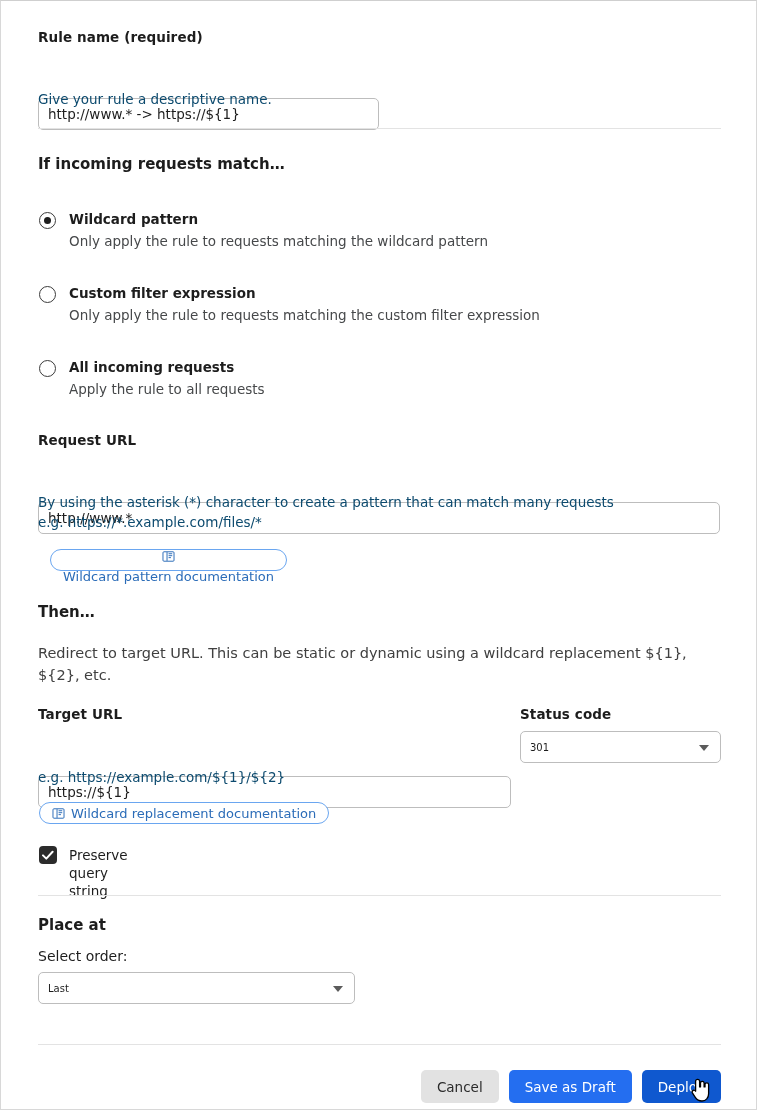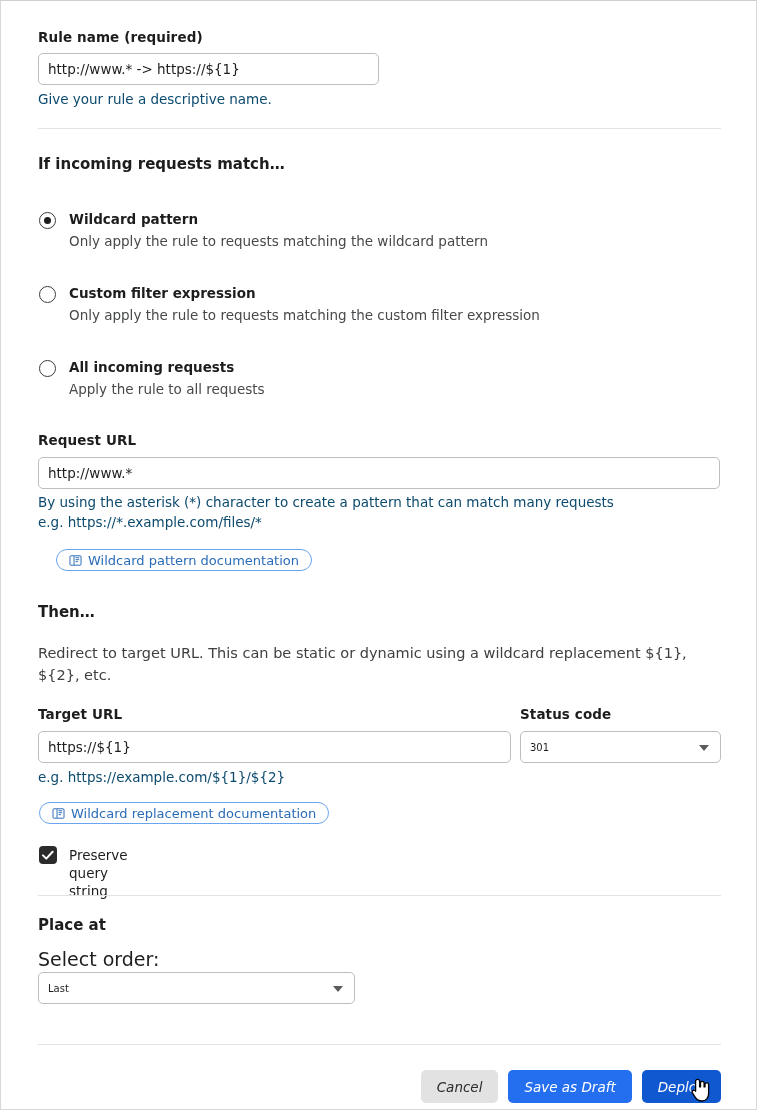--- a/index.html
+++ b/index.html
@@ -45,20 +45,21 @@
     width: 100%;
     height: 32px;
     border: 1px solid #bdbdbd;
     border-radius: 5px;
     background: #fff;
     font-family: "DejaVu Sans", "Liberation Sans", sans-serif;
     font-size: 13.5px;
     color: #1d1d1d;
     padding: 0 9px;
     outline: none;
+    margin-top: 45px;
   }
   .divider {
     height: 1px;
     background: #e3e3e3;
     width: 100%;
   }
   .section-title {
     font-size: 15px;
     font-weight: 700;
     color: #1d1d1d;
@@ -126,21 +127,21 @@
     height: 22px;
     padding: 0 12px;
     border: 1px solid #6aa6f0;
     border-radius: 11px;
     background: #fff;
     color: #2b6cb8;
     font-size: 13px;
     cursor: pointer;
     white-space: nowrap;
   }
-  .docpill.p1 { left: 18px; top: 548px; }
+  .docpill.p1 { left: 12px; top: 548px; flex-direction: column; }
   .docpill.p2 { left: 1px; top: 801px; }
   .book-icon { width: 13px; height: 13px; display: block; flex: none; }
 
   
   .then-title { position: absolute; left: 0; top: 602px; }
   .then-desc  { position: absolute; left: 0; top: 641px; width: 672px;
                 font-size: 14.5px; color: #404040; line-height: 22px; }
 
   .targeturl-label { position: absolute; left: 0; top: 705px; }
   .targeturl-box   { position: absolute; left: 0; top: 730px; width: 473px; }
@@ -190,21 +191,21 @@
     font-size: 13.5px;
     color: #1d1d1d;
     line-height: 18px;
   }
 
   .div-2 { position: absolute; left: 0; top: 894px; }
 
   
   .place-title { position: absolute; left: 0; top: 915px; }
   .order-label { position: absolute; left: 0; top: 947px;
-                 font-size: 19px; color: #1d1d1d; font-weight: 400; }
+                 font-size: 14px; color: #1d1d1d; font-weight: 400; }
   .order-wrap  { position: absolute; left: 0; top: 971px; width: 317px; }
 
   .div-3 { position: absolute; left: 0; top: 1043px; }
 
   
   .btn-row {
     position: absolute;
     left: 0; top: 1069px;
     width: 683px;
     display: flex;
@@ -213,21 +214,20 @@
   }
   .btn {
     border: none;
     border-radius: 5px;
     height: 33px;
     padding: 0 16px;
     font-family: "DejaVu Sans", "Liberation Sans", sans-serif;
     font-size: 13.5px;
     cursor: pointer;
     white-space: nowrap;
-    font-style: italic;
   }
   .btn-cancel { background: #e2e2e2; color: #2b2b2b; }
   .btn-draft  { background: #246ef0; color: #ffffff; }
   .btn-deploy { background: #0f58cf; color: #ffffff; position: relative; }
 
   
   .cursor {
     position: absolute;
     left: 688px;
     top: 1076px;

